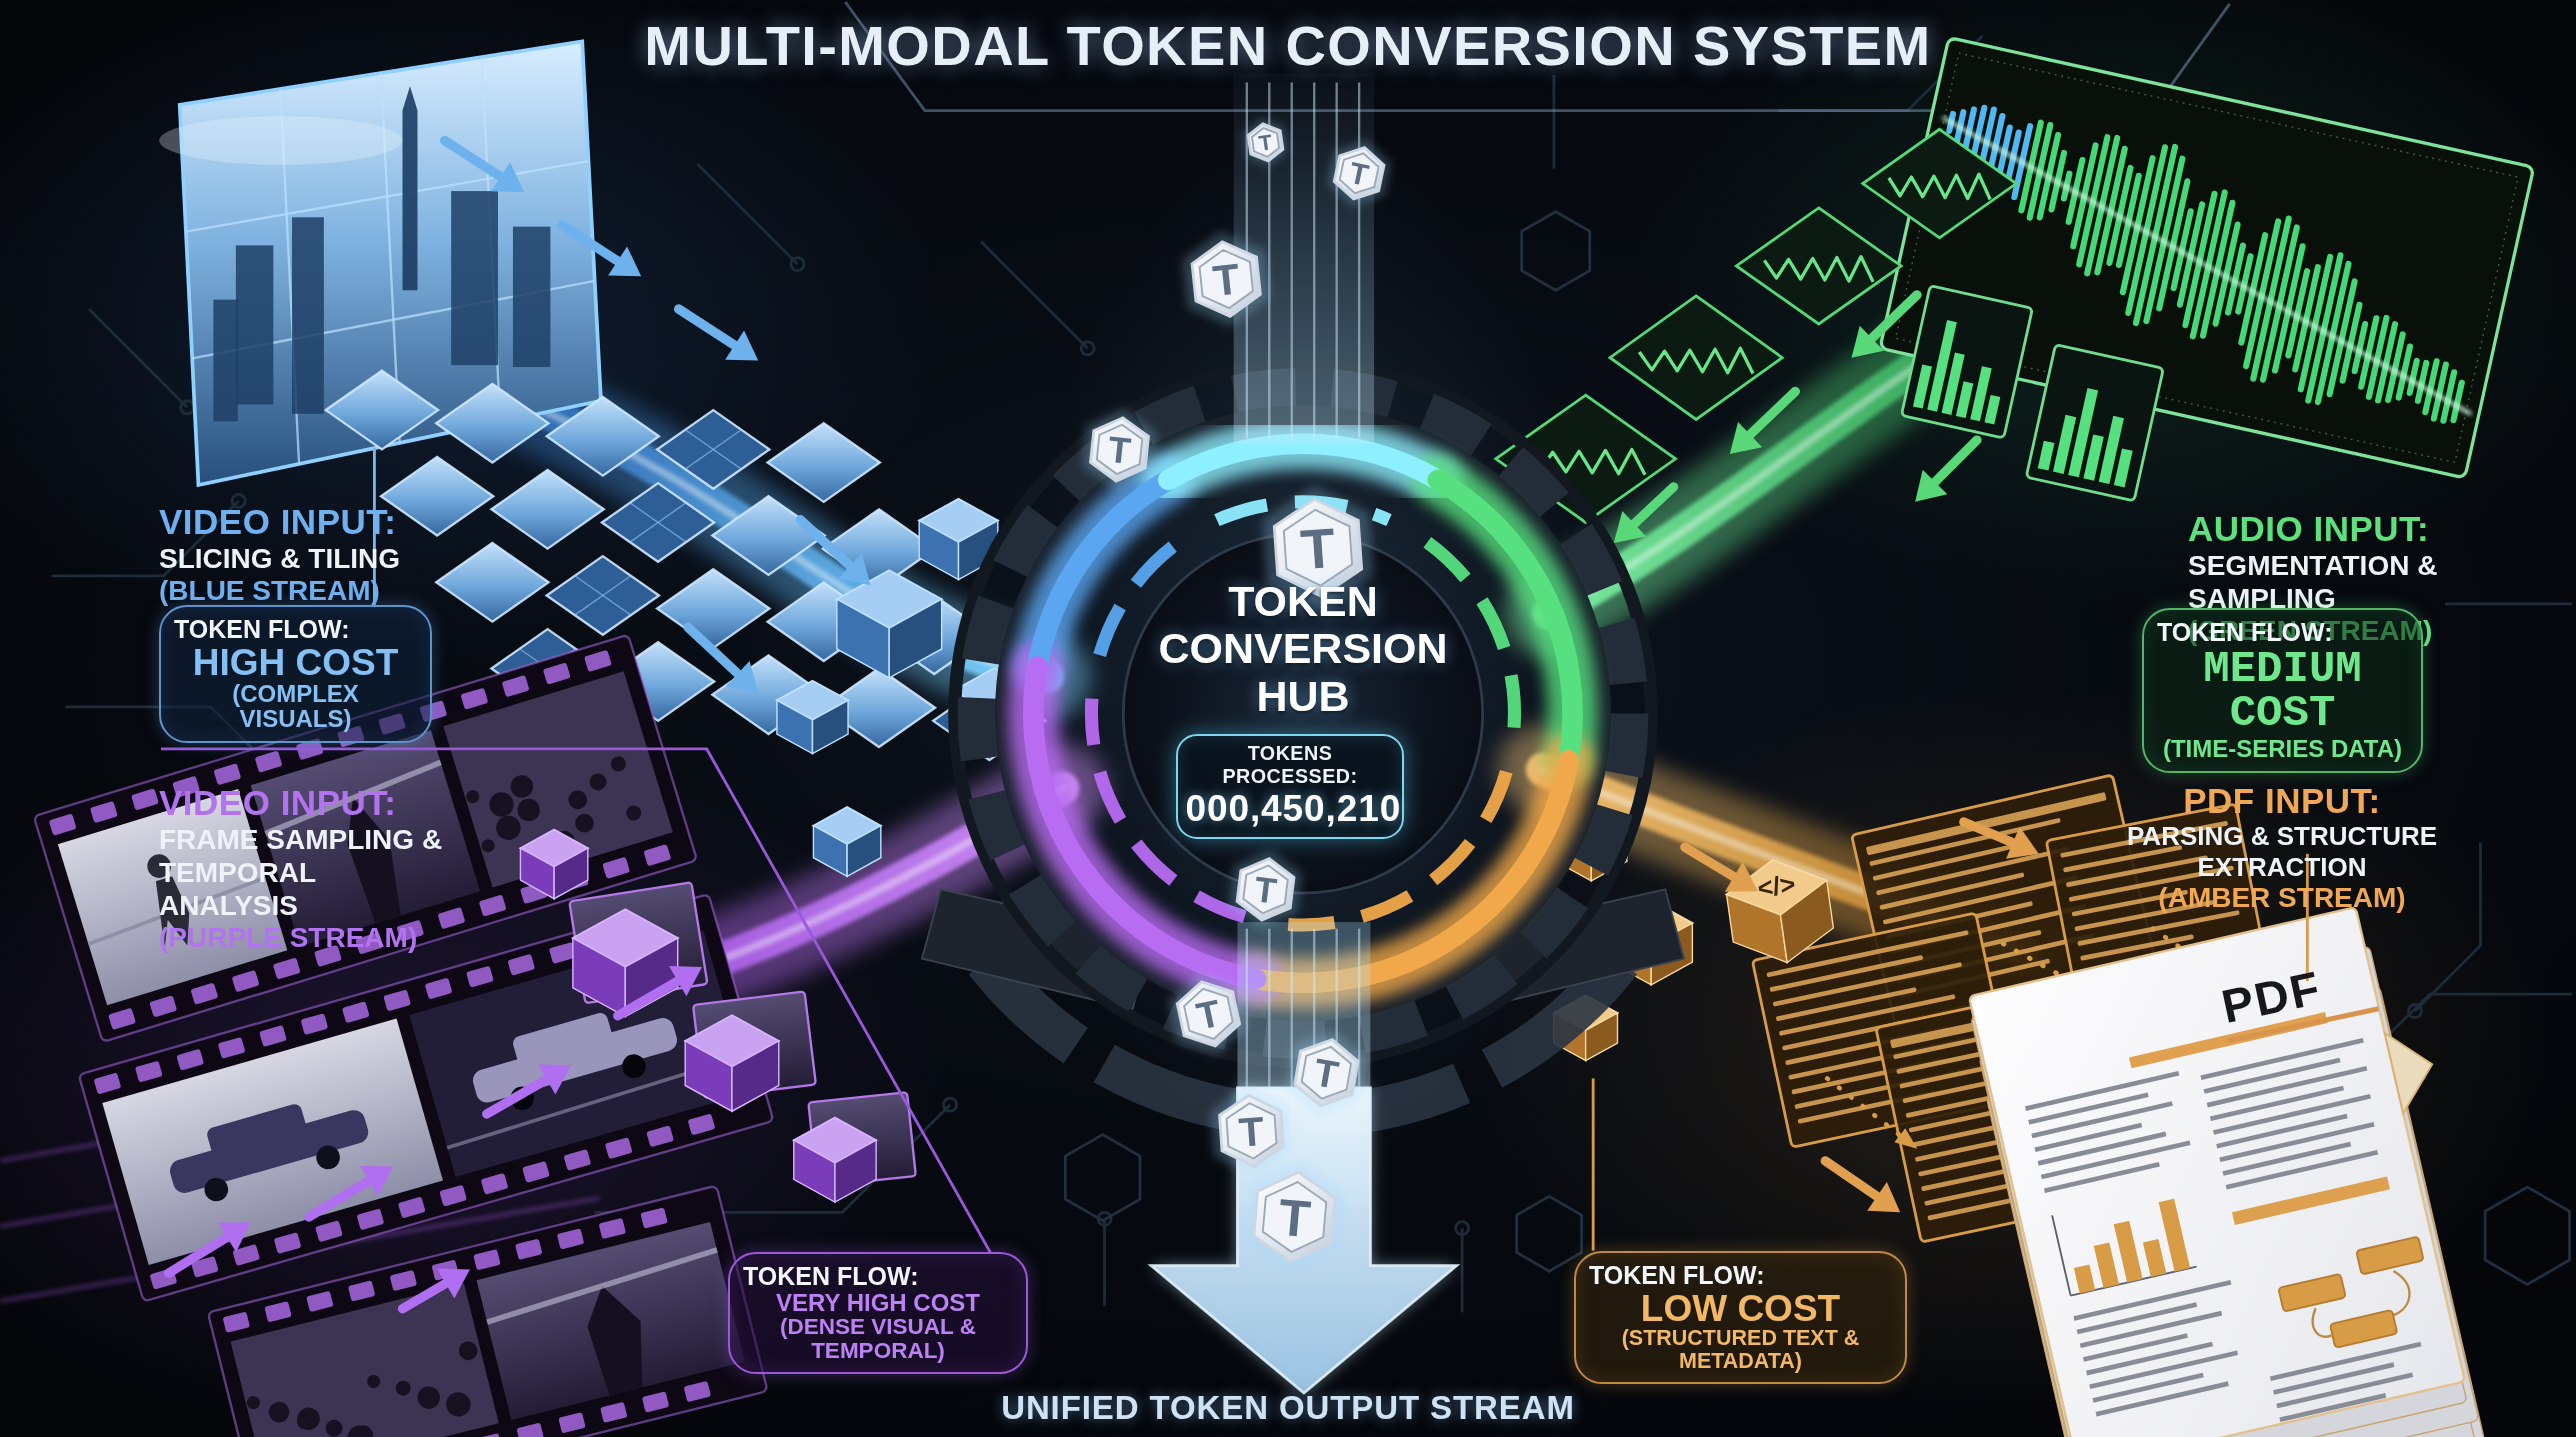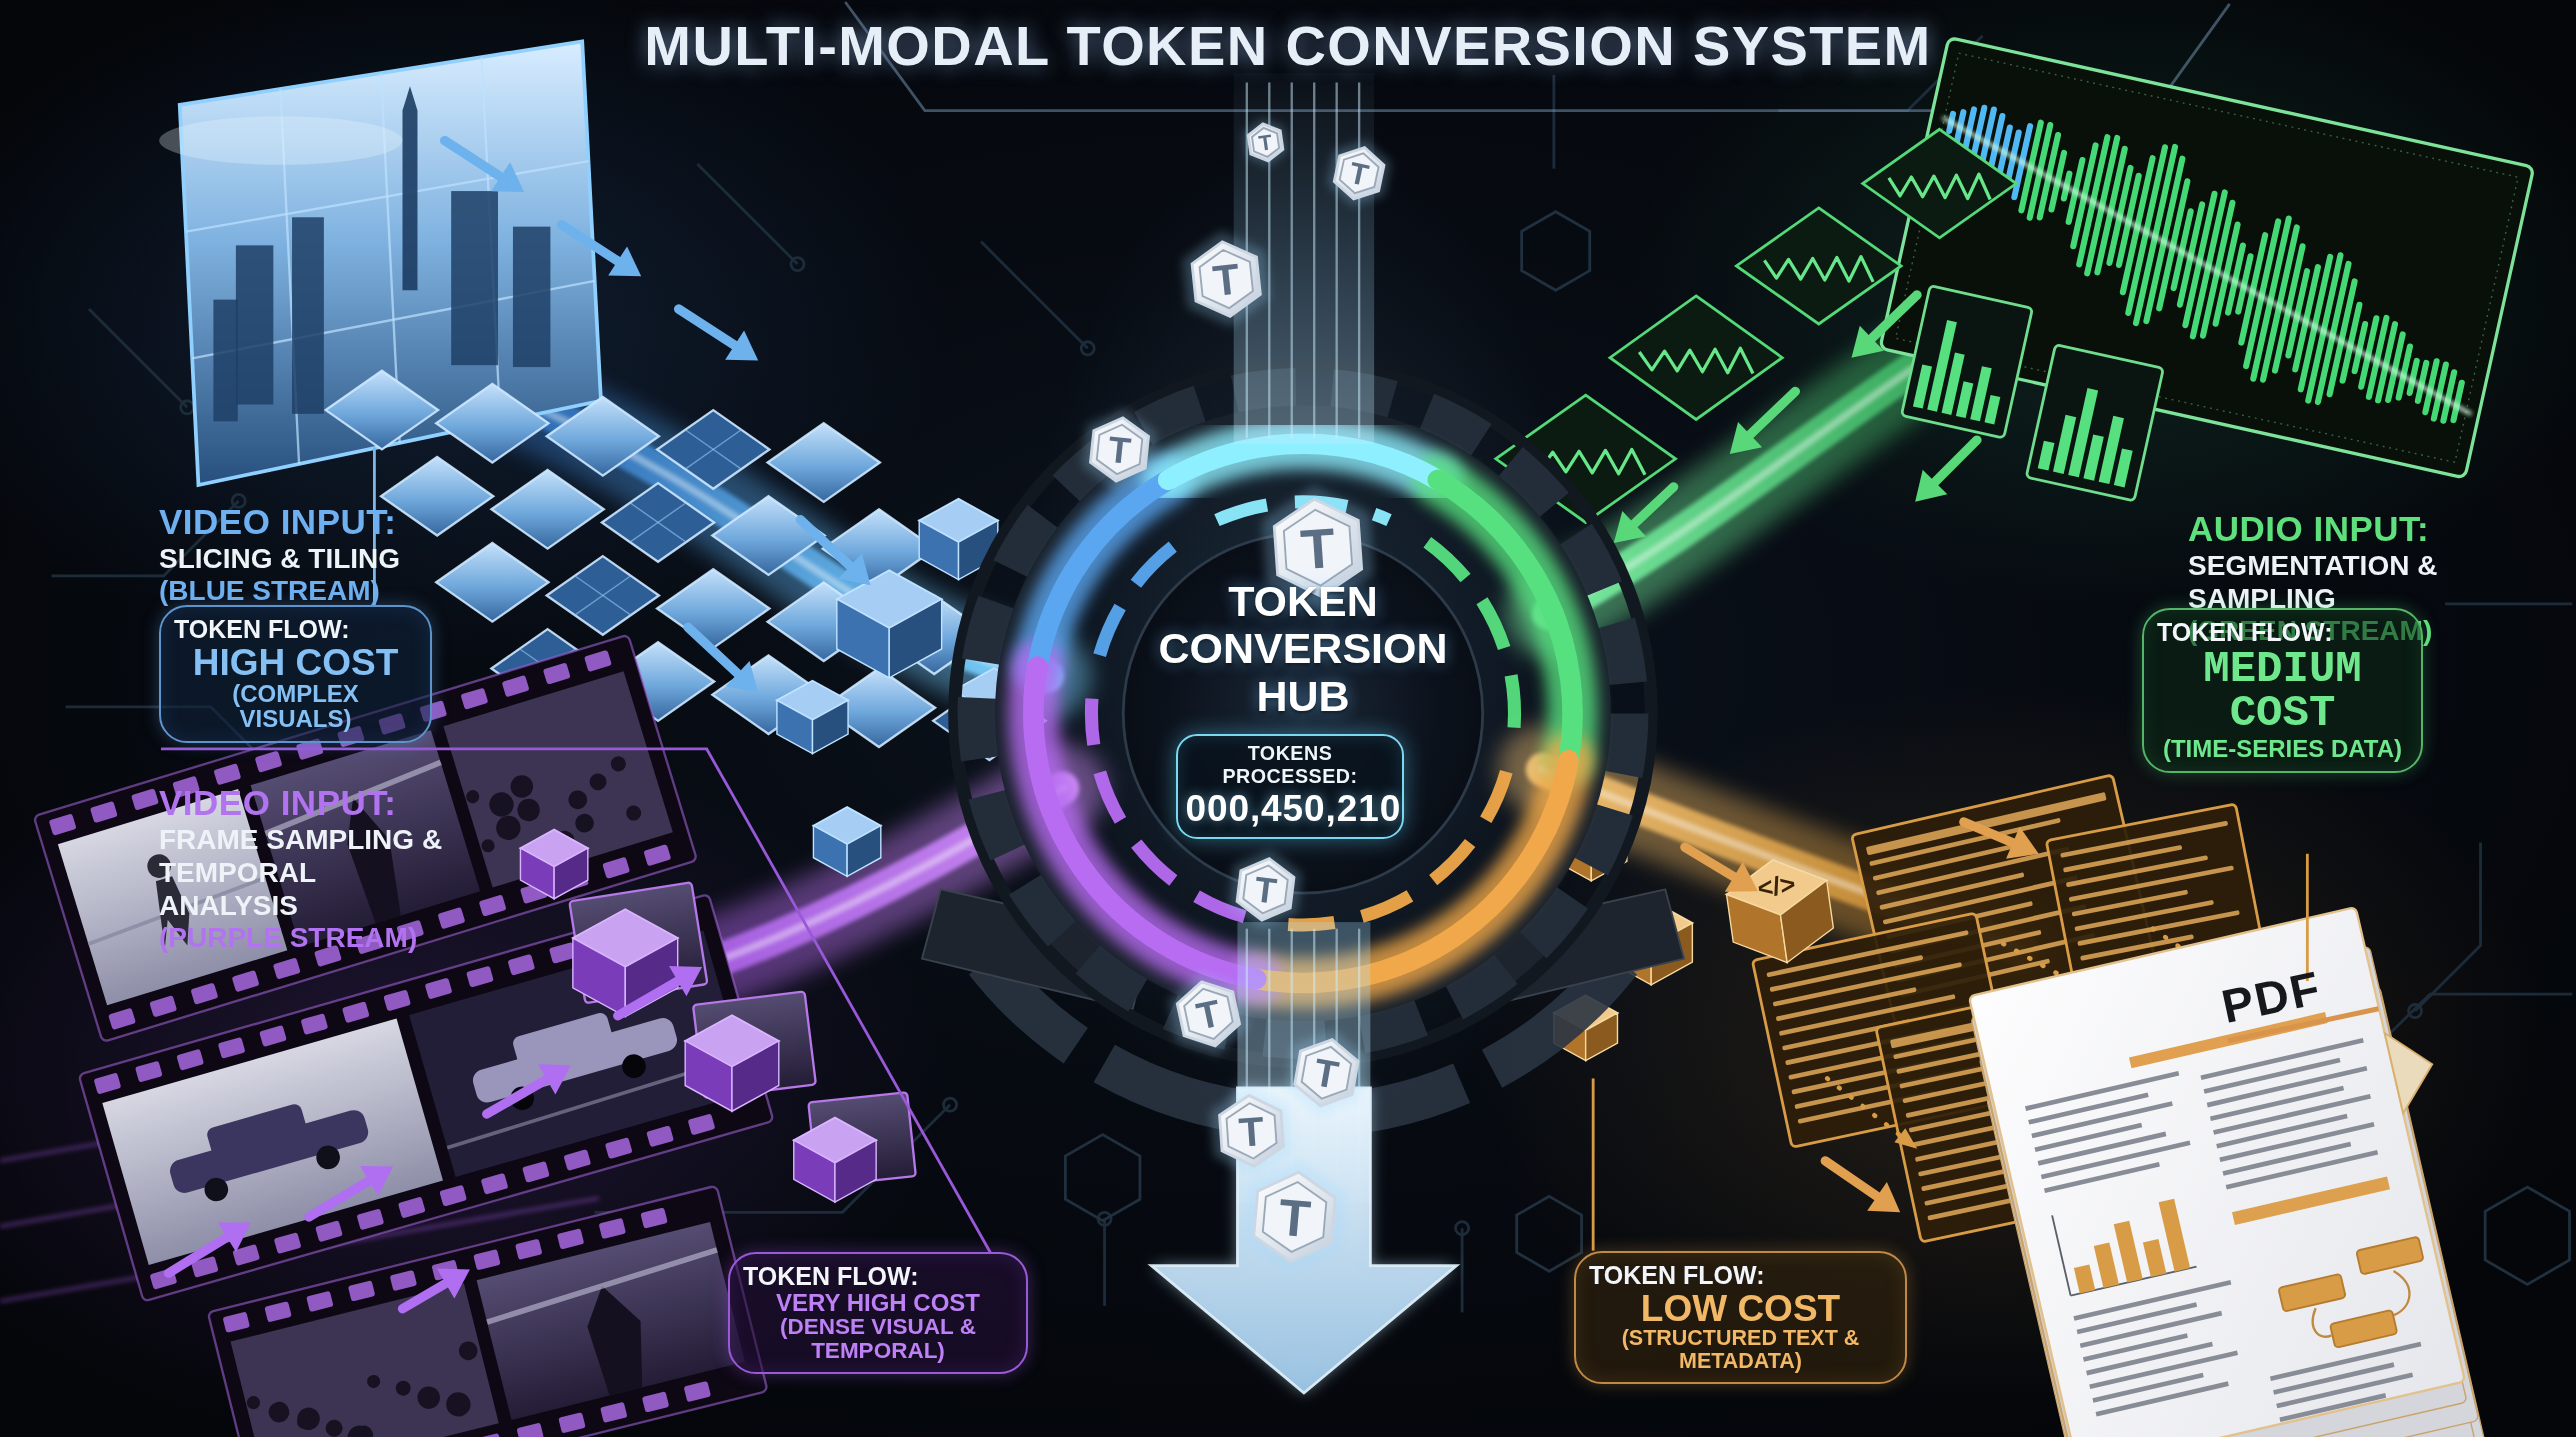--- a/index.html
+++ b/index.html
@@ -853,32 +853,38 @@
     <div class="label-name c-purple">VIDEO INPUT:</div>
     <div class="label-method">FRAME SAMPLING &amp; TEMPORAL ANALYSIS</div>
     <div class="label-stream c-purple">(PURPLE STREAM)</div>
   </div>
   <div class="overlay flow-box fb-purple" id="fb-video">
     <div class="flow-label">TOKEN FLOW:</div>
     <div class="flow-cost c-purple2">VERY HIGH COST</div>
     <div class="flow-detail c-purple2">(DENSE VISUAL &amp; TEMPORAL)</div>
   </div>
 
+  <div class="overlay input-label" id="pdf-label">
+    <div class="label-name c-amber">PDF INPUT:</div>
+    <div class="label-method">PARSING &amp; STRUCTURE EXTRACTION</div>
+    <div class="label-stream c-amber">(AMBER STREAM)</div>
+  </div>
   <div class="overlay flow-box fb-amber" id="fb-pdf">
     <div class="flow-label">TOKEN FLOW:</div>
     <div class="flow-cost c-amber2">LOW COST</div>
     <div class="flow-detail c-amber2">(STRUCTURED TEXT &amp; METADATA)</div>
   </div>
 
   <div class="overlay" id="hub-title">
     <div>TOKEN</div>
     <div>CONVERSION</div>
     <div>HUB</div>
   </div>
   <div class="overlay" id="counter-box">
     <div id="counter-label">TOKENS PROCESSED:</div>
     <div id="counter-value">000,450,210</div>
   </div>
 
+  <div class="overlay" id="output-label">UNIFIED TOKEN OUTPUT STREAM</div>
 
   <div class="overlay" id="pdf-title">PDF</div>
 </div>
 
 
 </body></html>

